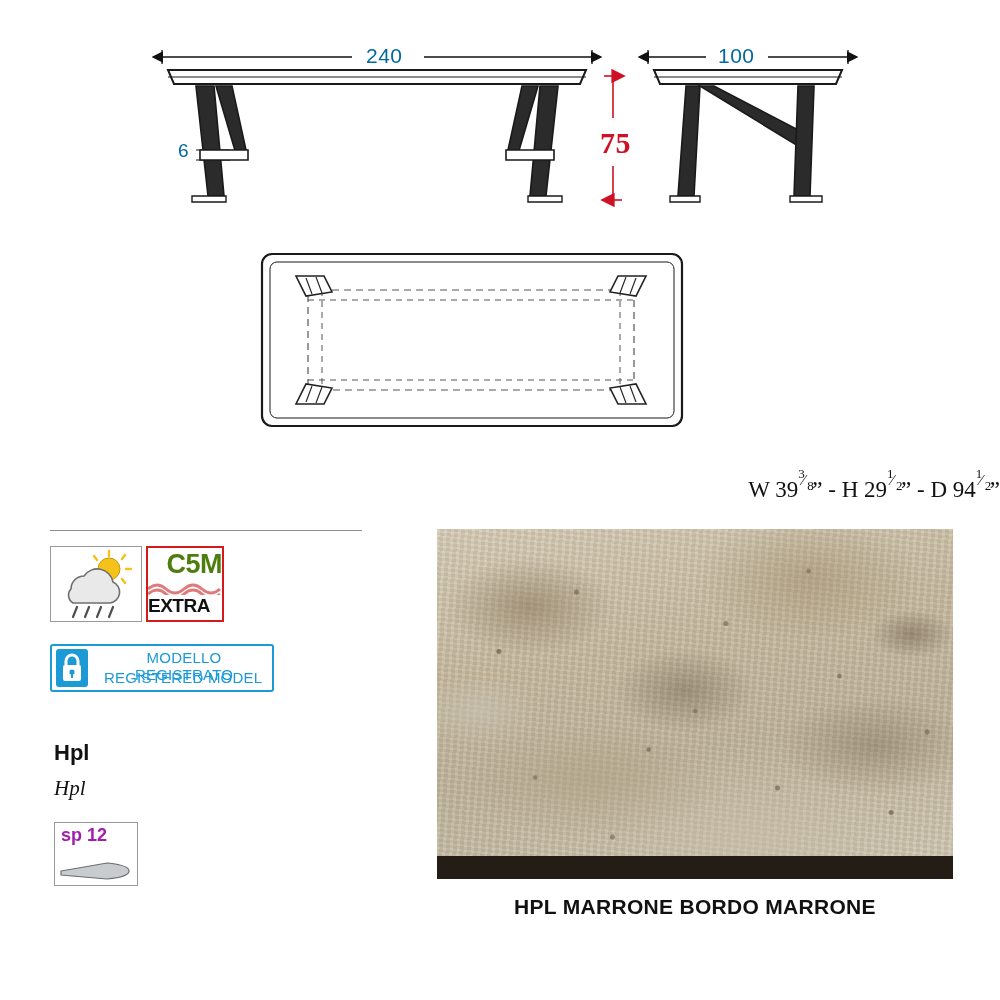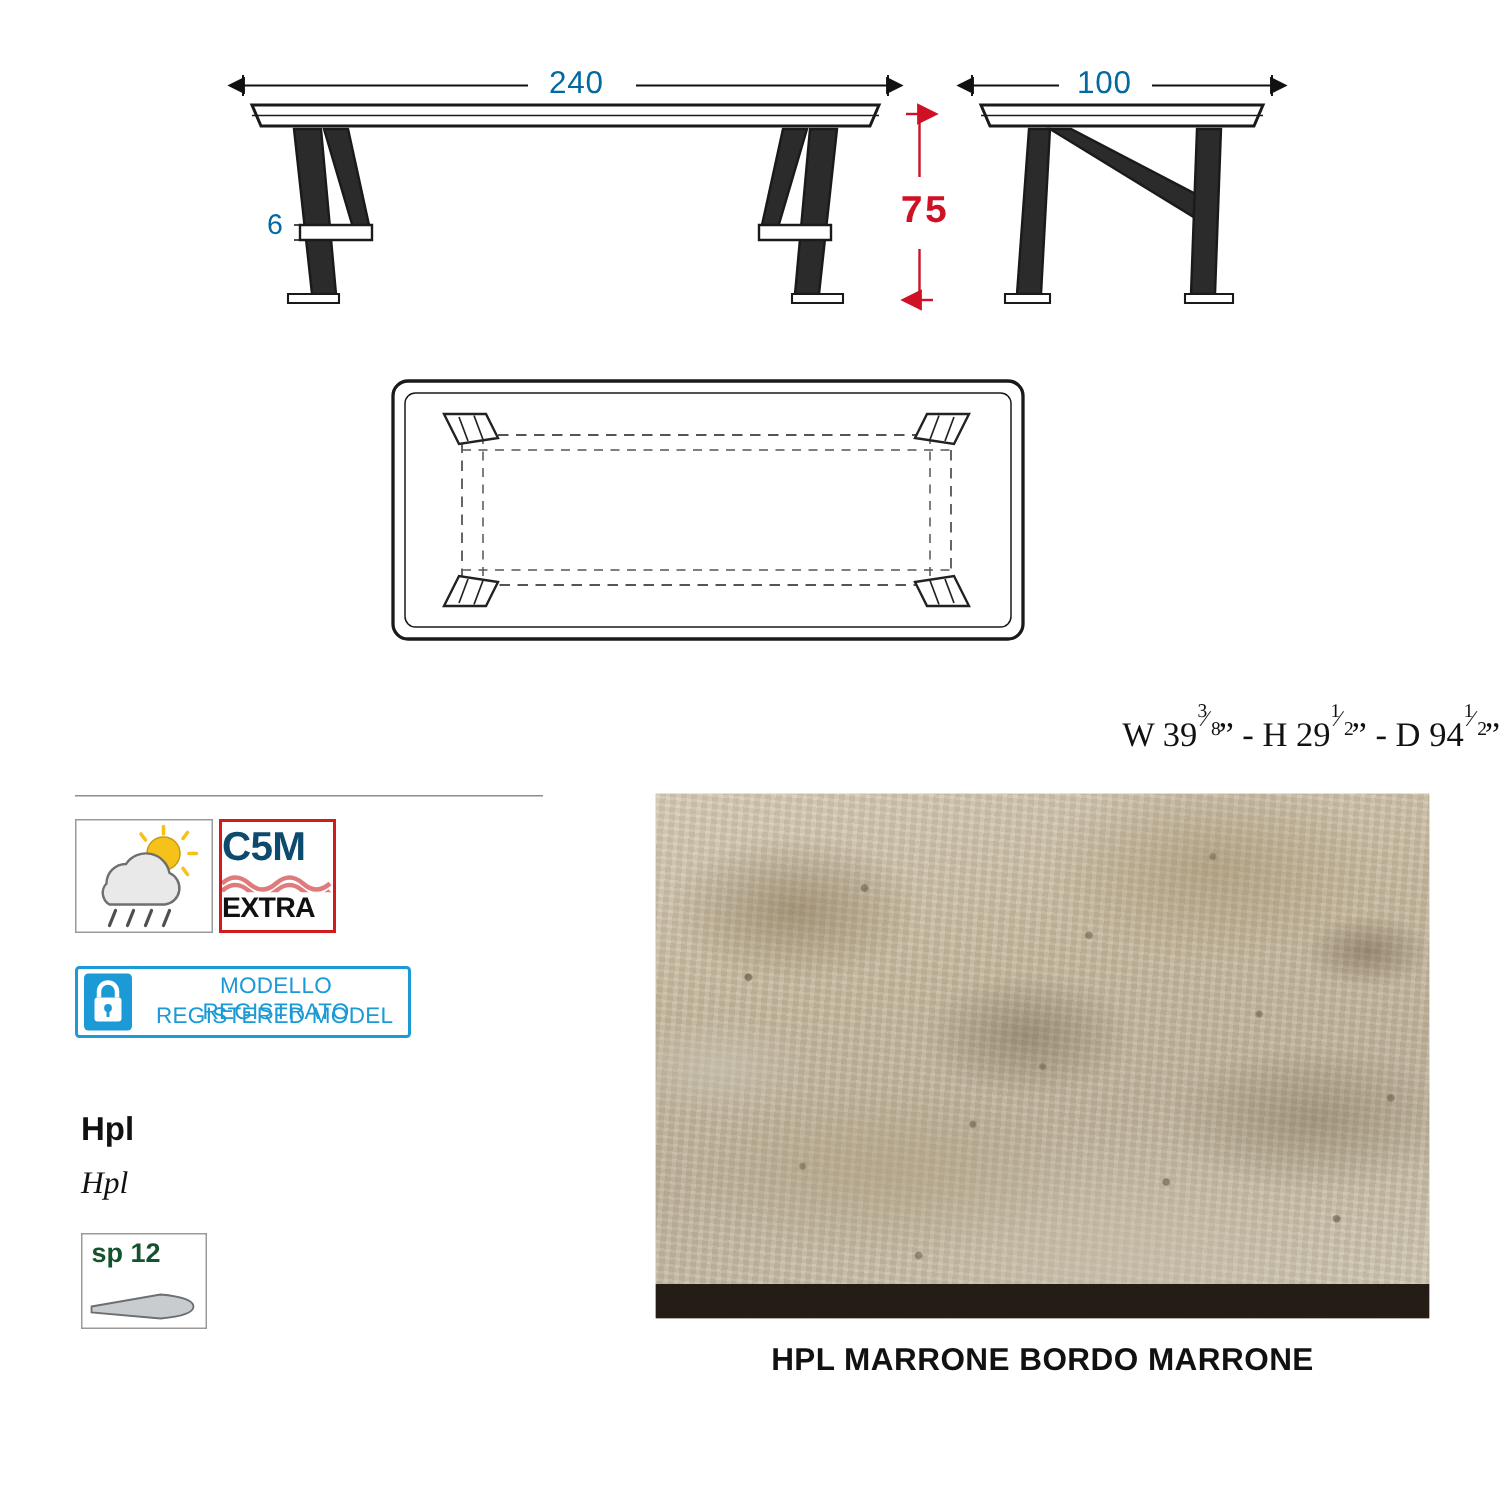--- a/index.html
+++ b/index.html
@@ -26,22 +26,22 @@
     color:#0369a1;
     letter-spacing:.5px;
   }
   .dim-240{left:366px;top:44px;}
   .dim-100{left:718px;top:44px;}
   .dim-6{left:178px;top:140px;font-size:19px;}
   .dim-75{
     left:600px;top:126px;
     color:#cf1125;
     font-weight:bold;
-    font-size:26px;
-    font-family:Liberation Mono, monospace;
+    font-size:30px;
+    font-family:Liberation Serif, serif;
   }
 
   
   .inches{
     position:absolute;
     left:0;top:474px;width:1000px;
     text-align:right;
     font-family:Liberation Serif, serif;
     font-size:23px;
     color:#111;
@@ -60,21 +60,21 @@
     position:absolute;left:50px;top:546px;
     width:92px;height:76px;border:1px solid #9a9a9a;background:#fff;
     box-sizing:border-box;
   }
   .c5mbox{
     position:absolute;left:146px;top:546px;
     width:78px;height:76px;border:2px solid #d21c1c;background:#fff;
     box-sizing:border-box;
   }
   .c5m-top{
-    color:#0c4a6e;font-weight:bold;font-size:27px;text-align:left;
+    color:#4d7c0f;font-weight:bold;font-size:27px;text-align:right;
     line-height:30px;padding-top:1px;letter-spacing:-.5px;
   }
   .c5m-wave{height:16px;position:relative;overflow:hidden;}
   .c5m-extra{
     text-align:left;font-weight:bold;font-size:19px;color:#111;
     letter-spacing:-.5px;line-height:22px;
   }
 
   .regbox{
     position:absolute;left:50px;top:644px;
@@ -105,21 +105,21 @@
 
   .spbox{
     position:absolute;left:54px;top:822px;
     width:84px;height:64px;border:1px solid #9a9a9a;background:#fff;box-sizing:border-box;
   }
   .rbox{
     position:absolute;left:144px;top:822px;
     width:84px;height:64px;border:1px solid #9a9a9a;background:#fff;box-sizing:border-box;
   }
   .boxlabel{
-    position:absolute;left:6px;top:2px;font-size:18px;font-weight:bold;color:#14532d;
+    position:absolute;left:6px;top:2px;font-size:18px;font-weight:bold;color:#a21caf;
   }
 
   
   .sample{
     position:absolute;left:437px;top:529px;width:516px;height:350px;
     overflow:hidden;
   }
   .sample .stone{
     position:absolute;inset:0;
     background-color:#c9bda6;

